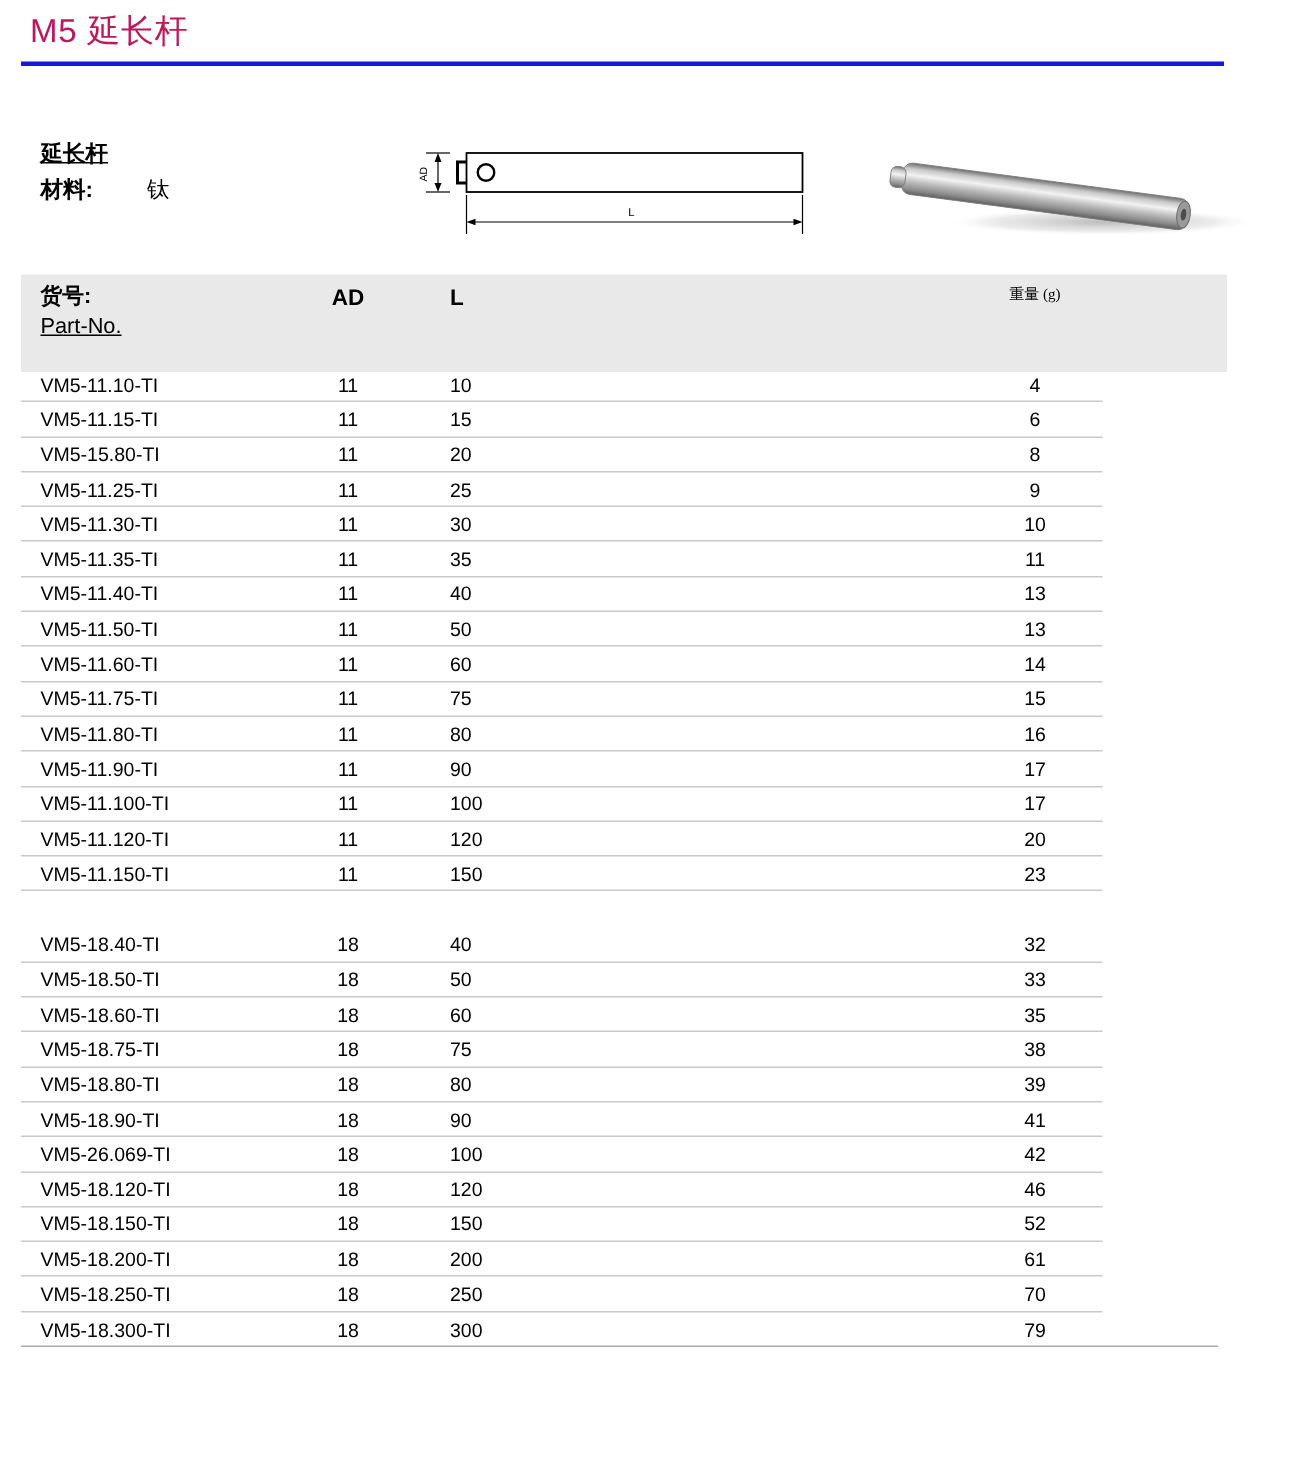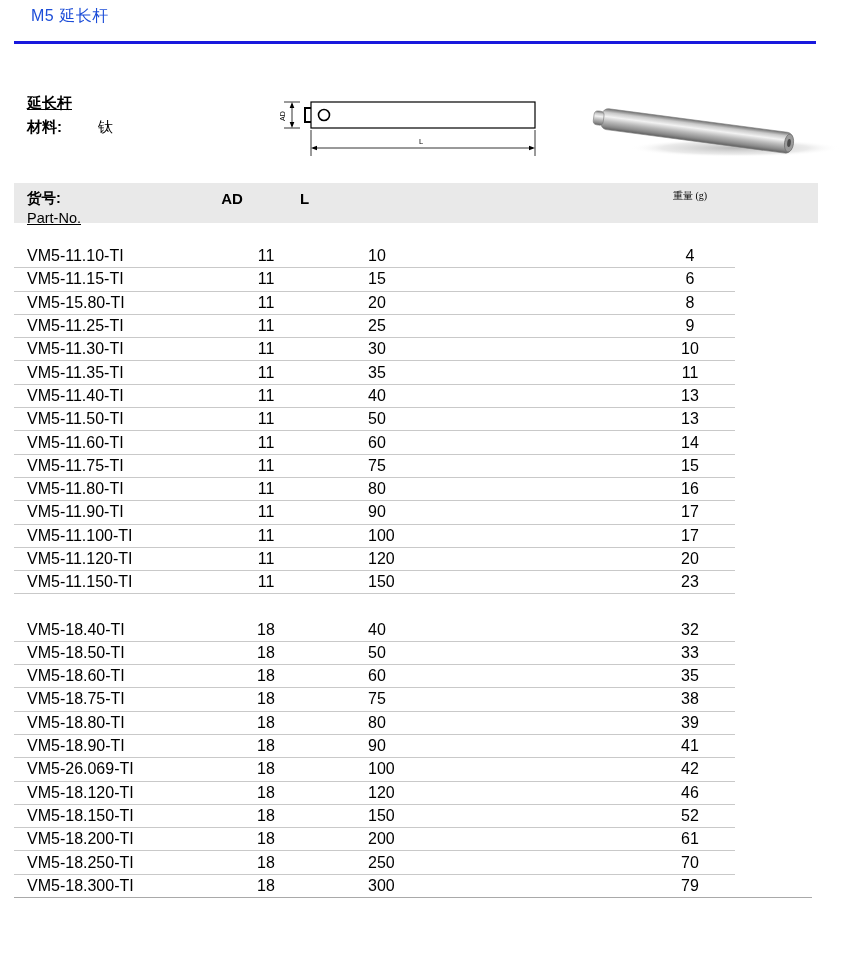--- a/index.html
+++ b/index.html
@@ -3,59 +3,58 @@
 <meta charset="utf-8">
 <style>
   html,body{margin:0;padding:0;}
   body{
     width:863px;height:977px;position:relative;background:#ffffff;
     font-family:"Liberation Sans","DejaVu Sans",sans-serif;color:#000;
     overflow:hidden;
   }
   
   .page-title{
-    position:absolute;left:31px;top:6px;
-    font-size:16px;font-weight:400;color:#1d4ed8;letter-spacing:.5px;
+    position:absolute;left:20px;top:6px;
+    font-size:22px;font-weight:400;color:#be185d;letter-spacing:.5px;
   }
   .title-rule{
     position:absolute;left:14px;top:41px;width:802px;height:2.5px;background:#1818dd;
   }
   
   .product-info{position:absolute;left:27px;top:92px;font-size:15px;line-height:22px;}
   .product-name{font-weight:bold;text-decoration:underline;}
   .material-line{margin-top:2px;}
   .material-label{font-weight:bold;}
   .material-value{margin-left:36px;font-weight:400;}
   
   .drawing-svg{position:absolute;left:276px;top:92px;}
   .photo-svg{position:absolute;left:585px;top:82px;}
   
   .table-header{
-    position:absolute;left:14px;top:183px;width:804px;height:40px;
+    position:absolute;left:14px;top:183px;width:804px;height:65px;
     background:#e9e9e9;box-sizing:border-box;padding:5px 83px 0 0;
   }
   .header-grid{
     display:grid;grid-template-columns:178px 80px 120px 1fr 90px;align-items:start;
   }
   .hdr-part{padding-left:13px;font-size:14.5px;line-height:20px;}
   .hdr-part .zh{font-weight:bold;}
   .hdr-part .en{font-weight:400;text-decoration:underline;}
   .hdr-ad{font-weight:bold;font-size:15px;text-align:center;padding-top:2px;}
   .hdr-l{font-weight:bold;font-size:15px;padding-left:28px;padding-top:2px;}
   .hdr-weight{
     text-align:center;font-size:10px;padding-top:1px;
     font-family:"Liberation Serif","DejaVu Serif",serif;
   }
   
   .table-body{position:absolute;left:14px;top:245px;width:721px;}
   .row{
     height:23.3px;display:grid;grid-template-columns:178px 80px 120px 1fr 90px;
     align-items:center;border-bottom:1px solid #c9c9c9;box-sizing:border-box;
-    font-size:16px;
-    gap:34px;
+    font-size:13px;
   }
   .row.no-border{border-bottom:none;}
   .part-no-cell{padding-left:13px;white-space:nowrap;}
   .ad-cell{text-align:center;}
   .l-cell{padding-left:28px;}
   .weight-cell{text-align:center;}
   .section-gap{height:24px;}
   .final-rule{
     position:absolute;left:14px;top:896.5px;width:798px;height:1.6px;background:#a9a9a9;
   }

